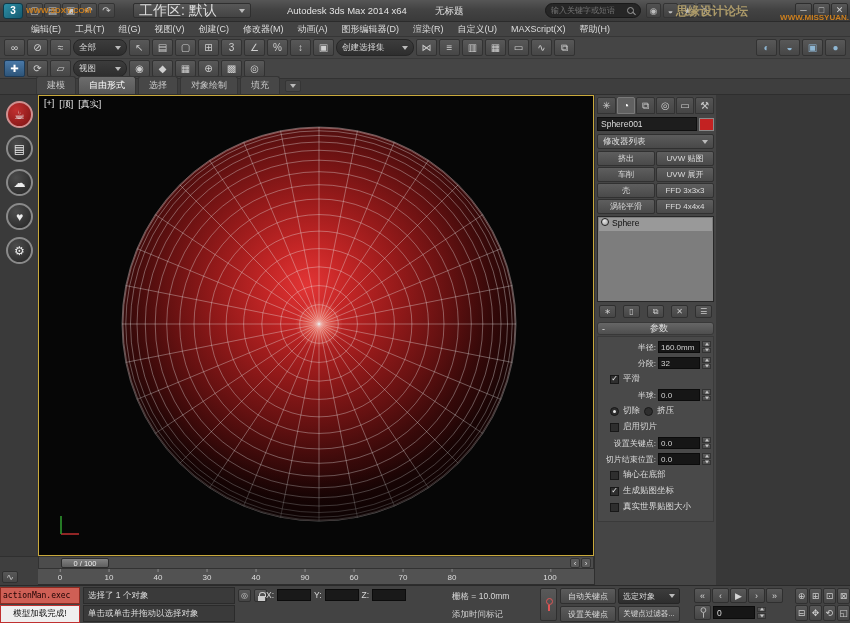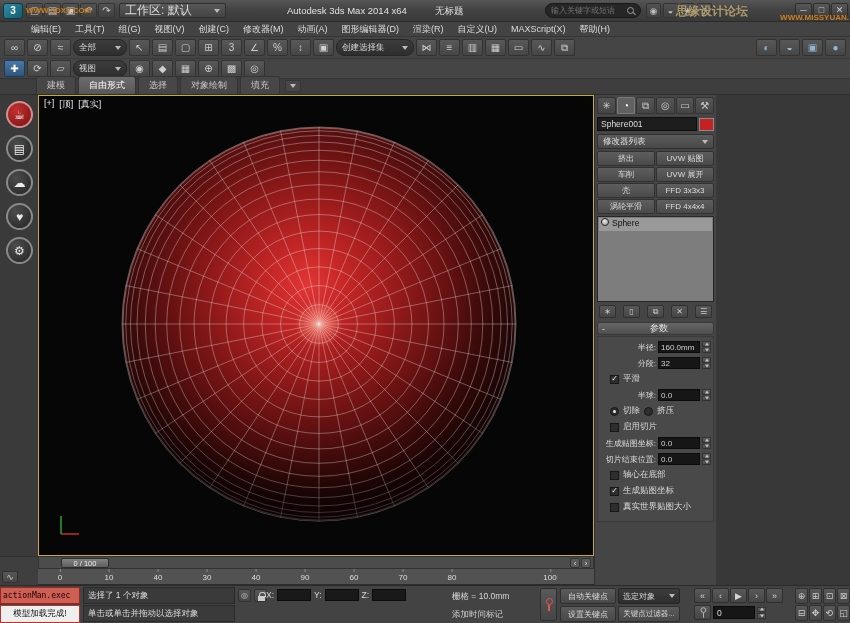--- a/index.html
+++ b/index.html
@@ -4,21 +4,21 @@
 <style>
 *{margin:0;padding:0;box-sizing:border-box;font-family:"Liberation Sans","DejaVu Sans",sans-serif}
 html,body{background:#222}
 #root{position:relative;width:850px;height:623px;background:#3a3a3a;overflow:hidden;color:#d6d6d6;font-size:9px}
 
 
 .titlebar{position:absolute;left:0;top:0;width:850px;height:22px;background:linear-gradient(#565656,#434343 45%,#3a3a3a);border-bottom:1px solid #2b2b2b;display:flex;align-items:center;z-index:10}
 .logo{width:20px;height:16px;margin-left:3px;background:linear-gradient(135deg,#2e8fa6,#145a70);border:1px solid #0e3a48;border-radius:3px;color:#fff;font-weight:bold;font-size:10px;display:flex;align-items:center;justify-content:center}
 .qa{display:flex;align-items:center;margin-left:2px}
 .qabtn{width:17px;height:15px;margin-left:1px;display:flex;align-items:center;justify-content:center;color:#c8c8c8;font-size:10px;background:linear-gradient(#515151,#414141);border:1px solid #343434;border-radius:2px}
-.wsdd{margin-left:4px;height:15px;padding:0 5px;display:flex;align-items:center;gap:22px;background:linear-gradient(#575757,#444);border:1px solid #2f2f2f;border-radius:2px;font-size:12px;color:#ddd}
+.wsdd{margin-left:18px;height:15px;padding:0 5px;display:flex;align-items:center;gap:22px;background:linear-gradient(#575757,#444);border:1px solid #2f2f2f;border-radius:2px;font-size:14px;color:#ddd}
 .dar{width:0;height:0;border-left:3px solid transparent;border-right:3px solid transparent;border-top:4px solid #bbb}
 .title-center{position:absolute;left:287px;top:5px;display:flex;gap:28px;font-size:9.5px;color:#e2e2e2;white-space:nowrap}
 .searchbox{position:absolute;left:545px;top:3px;width:96px;height:15px;background:#262626;border:1px solid #191919;border-radius:8px;display:flex;align-items:center;padding:0 5px;gap:3px}
 .searchbox input{flex:1;background:transparent;border:none;outline:none;color:#999;font-size:8px;width:66px}
 .mag{width:8px;height:8px;position:relative;flex:none}
 .mag::before{content:"";position:absolute;left:0;top:0;width:5px;height:5px;border:1.4px solid #999;border-radius:50%}
 .mag::after{content:"";position:absolute;width:4px;height:1.4px;background:#999;transform:rotate(45deg);left:5px;top:6px}
 .titlicons{position:absolute;left:646px;top:3px;display:flex;gap:2px}
 .titl{width:15px;height:15px;display:flex;align-items:center;justify-content:center;color:#bdbdbd;font-size:9px;background:linear-gradient(#515151,#414141);border:1px solid #343434;border-radius:2px}
 .winbtns{position:absolute;right:2px;top:3px;display:flex;gap:1px}
@@ -425,21 +425,21 @@
           <div class="rb on"></div>
           <span class="plbl2">切除</span>
           <div class="rb"></div>
           <span class="plbl2">挤压</span>
         </div>
         <div class="prow left">
           <div class="cb"></div>
           <span class="plbl2">启用切片</span>
         </div>
         <div class="prow">
-          <span class="plabel">生成贴图坐标:</span>
+          <span class="plabel">设置关键点:</span>
           <div class="pfield">0.0</div>
           <div class="spin">
             <i class="up"></i>
             <i class="dn"></i>
           </div>
         </div>
         <div class="prow">
           <span class="plabel">切片结束位置:</span>
           <div class="pfield">0.0</div>
           <div class="spin">

